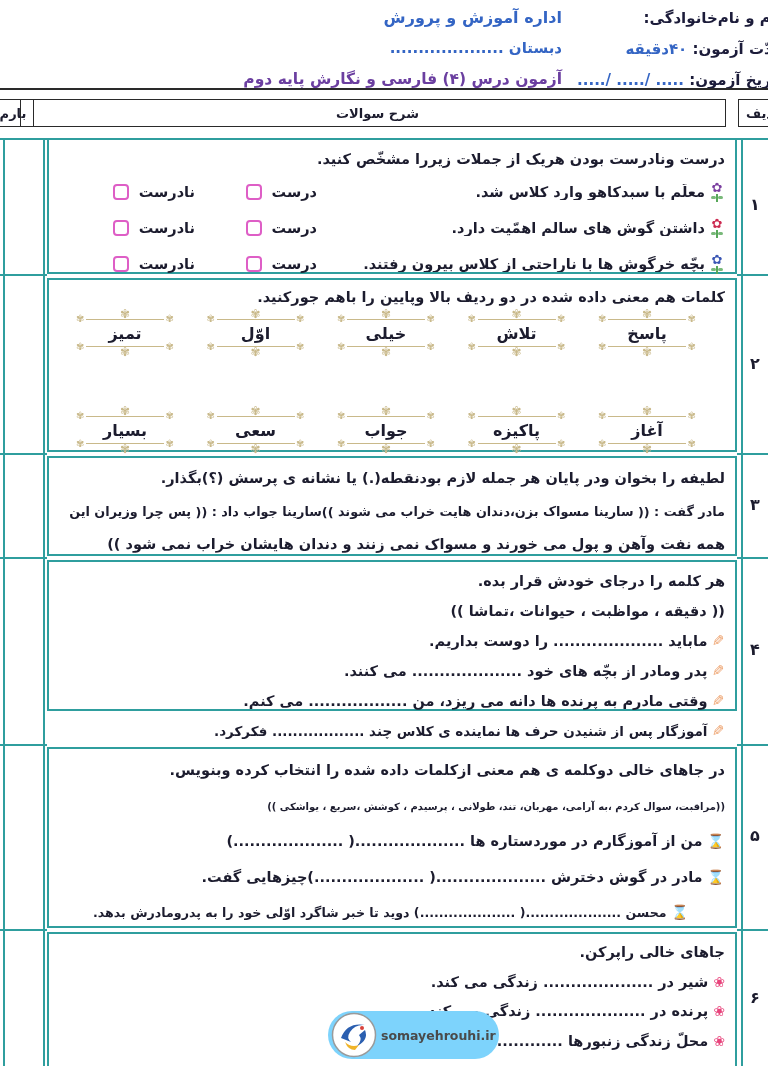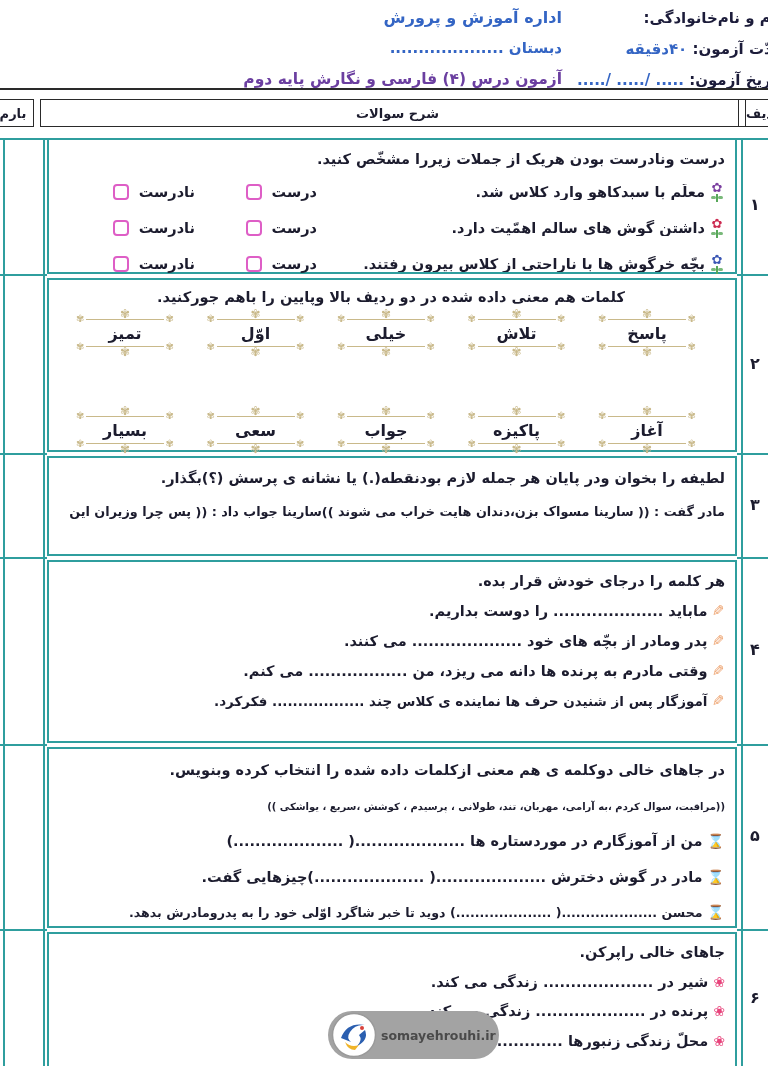--- a/index.html
+++ b/index.html
@@ -16,36 +16,36 @@
   .hdr-center .l1 { color:#3465c4; font-size:16px; }
   .hdr-center .l2 { color:#3465c4; font-size:15px; }
   .hdr-center .l3 { color:#6b3fa0; font-size:15.5px; }
 
   .topline { position:absolute; left:0; right:0; top:88px; height:2px; background:#2a2a2a; }
 
   
   .thead-cell { position:absolute; top:99px; height:28px; border:1.5px solid #2a2a2a;
                 display:flex; align-items:center; justify-content:center; font-size:13px; }
   .thead-score { left:-8px;  width:42px;  }
-  .thead-main  { left:40px;  width:706px;padding-left:9px; }
+  .thead-main  { left:20px;  width:706px;padding-left:9px; }
   .thead-row   { left:737.5px; width:50px; justify-content:flex-start; padding-right:6px; }
 
   
   .vl { position:absolute; width:2px; top:138px; bottom:0; background:#2f9e9e; }
   .vl1 { left:3px; } .vl2 { left:43px; } .vl3 { left:741px; }
   .hl { position:absolute; height:2px; background:#2f9e9e; }
   .hl-l { left:0; width:47px; } .hl-r { left:737px; width:31px; }
 
   
   .qbox { position:absolute; left:47px; width:690px; border:2px solid #2f9e9e;
           padding:4px 10px 2px 8px; background:#fff; font-size:14.5px; }
   .q1 { top:138px; height:136px; }
   .q2 { top:278px; height:174px; }
   .q3 { top:456px; height:100px; }
-  .q4 { top:560px; height:183px; }
+  .q4 { top:560px; height:151px; }
   .q5 { top:747px; height:181px; }
   .q6 { top:932px; height:150px; }
 
   .rowno { position:absolute; left:743px; width:24px; text-align:center; font-size:16px; }
 
   .ln { white-space:nowrap; overflow:hidden; }
 
   
   .q1 .instr { line-height:30px; }
   .q1-item { display:flex; align-items:center; height:36px; }
@@ -55,21 +55,21 @@
   .cbox { width:16px; height:16px; border:2px solid #de5ec6; border-radius:4px; background:#fff; flex:none; }
   .flower { display:inline-flex; flex-direction:column; align-items:center; width:16px; margin-left:4px; flex:none; }
   .flower .head { font-size:13px; line-height:12px; }
   .flower .stem { width:2px; height:8px; background:#58a85a; position:relative; }
   .flower .stem::before, .flower .stem::after { content:""; position:absolute; top:2px; width:5px; height:2.5px;
         background:#79b97a; border-radius:3px; }
   .flower .stem::before { left:-5px; } .flower .stem::after { right:-5px; }
   .f-purple .head { color:#7b3fa0; } .f-red .head { color:#cc2950; } .f-blue .head { color:#3a56b4; }
 
   
-  .q2 .instr { line-height:26px;text-align:center; }
+  .q2 .instr { line-height:26px; }
   .frames-row { display:flex; justify-content:space-between; margin:0 24px 0 14px; }
   .frames-row.r2 { margin-top:51px; }
   .frame { position:relative; width:108px; height:46px; display:flex; align-items:center;
            justify-content:center; font-size:16px; }
   .frame::before, .frame::after { content:""; position:absolute; left:15px; right:15px;
            border-top:1.5px solid #c9b98a; }
   .frame::before { top:9px; } .frame::after { bottom:9px; }
   .orn { position:absolute; color:#c9b98a; font-size:10px; line-height:1; pointer-events:none; }
   .orn.tl{left:5px;top:4px;} .orn.tr{right:5px;top:4px;} .orn.bl{left:5px;bottom:4px;} .orn.br{right:5px;bottom:4px;}
   .orn.tc{left:50%;transform:translateX(-50%);top:-2px;font-size:12px;}
@@ -77,29 +77,29 @@
 
   
   .q3 .ln { line-height:33px; }
   .q3 .l2 { font-size:12.8px; }
 
   
   .q4 .ln { line-height:30px; }
   .q4 .l-last { font-size:13.5px; }
   .q5 .ln { line-height:35.5px; }
   .q5 .bank { font-size:10px; }
-  .q5 .l-last { font-size:12.6px; }
+  .q5 .l-last { font-size:12.6px;text-align:center; }
   .q6 .ln { line-height:29.5px; }
   .p-ico { color:#eda06b; display:inline-block; transform:scaleX(-1); margin-left:5px; font-size:15px; }
   .h-ico { color:#9ec7e8; margin-left:5px; font-size:14px; }
   .r-ico { color:#e8447c; margin-left:5px; font-size:14px; }
 
   
   .wm { position:absolute; left:328px; top:1011px; display:flex; align-items:center; gap:4px;
-        direction:ltr; z-index:5; background:#a3a3a3; padding:1px 3px; border-radius:24px; }
+        direction:ltr; z-index:5; background:#7dd3fc; padding:1px 3px; border-radius:24px; }
   .wm-text { font-size:12.5px; color:#4a4a4a; font-weight:bold; }
 </style>
 </head>
 <body>
 
 <div class="page">
 
   <div class="hdr-right">
     <div><span>نام و نام‌خانوادگی:</span></div>
     <div>
@@ -290,24 +290,26 @@
           <span class="orn br">✾</span>
           <span class="orn tc">✾</span>
           <span class="orn bc">✾</span>
         </div>
     </div>
   </div>
 
   <div class="qbox q3">
     <div class="ln">لطیفه را بخوان ودر پایان هر جمله لازم بودنقطه(.) یا نشانه ی پرسش (؟)بگذار.</div>
     <div class="ln l2">مادر گفت : (( سارینا مسواک بزن،دندان هایت خراب می شوند ))سارینا جواب داد : (( پس چرا وزیران این</div>
+    <div class="ln">همه نفت وآهن و پول می خورند و مسواک نمی زنند و دندان هایشان خراب نمی شود ))</div>
   </div>
 
   <div class="qbox q4">
     <div class="ln">هر کلمه را درجای خودش قرار بده.</div>
+    <div class="ln">(( دقیقه ، مواظبت ، حیوانات ،تماشا ))</div>
     <div class="ln"><span class="p-ico">✎</span><span>ماباید .................... را دوست بداریم.</span></div>
     <div class="ln"><span class="p-ico">✎</span><span>پدر ومادر از بچّه های خود .................... می کنند.</span></div>
     <div class="ln"><span class="p-ico">✎</span><span>وقتی مادرم به پرنده ها دانه می ریزد، من .................. می کنم.</span></div>
     <div class="ln l-last"><span class="p-ico">✎</span><span>آموزگار پس از شنیدن حرف ها نماینده ی کلاس چند .................. فکرکرد.</span></div>
   </div>
 
   <div class="qbox q5">
     <div class="ln">در جاهای خالی دوکلمه ی هم معنی ازکلمات داده شده را انتخاب کرده وبنویس.</div>
     <div class="ln bank">((مراقبت، سوال کردم ،به آرامی، مهربان، تند، طولانی ، پرسیدم ، کوشش ،سریع ، یواشکی ))</div>
     <div class="ln"><span class="h-ico">⌛</span><span>من از آموزگارم در موردستاره ها ....................( ....................)</span></div>

